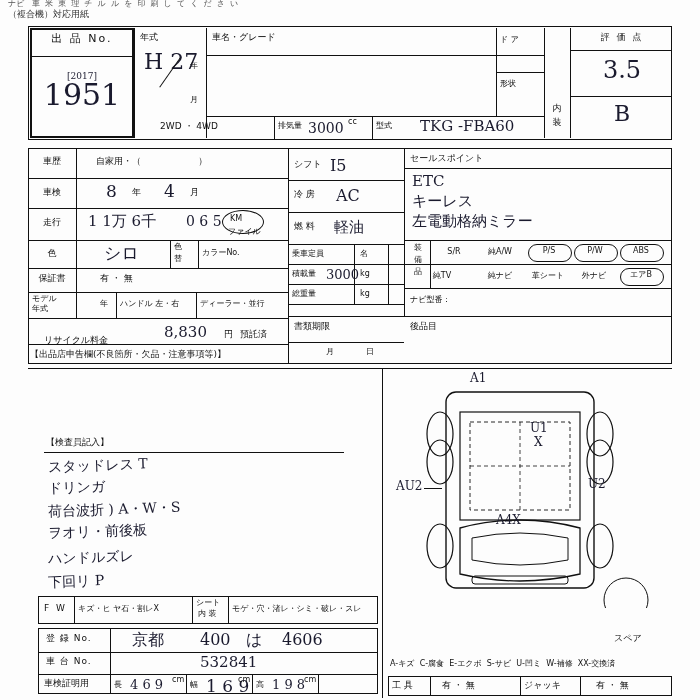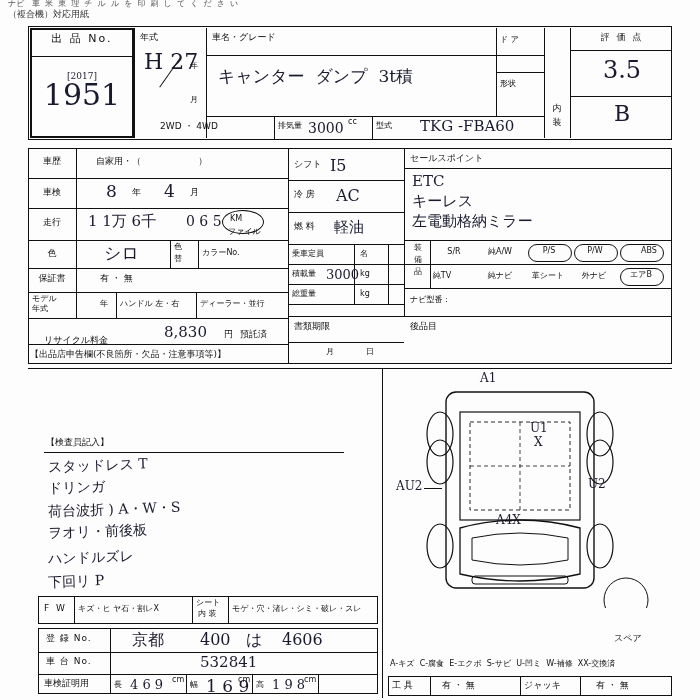--- a/index.html
+++ b/index.html
@@ -39,21 +39,20 @@
   <div class="tx small" style="left:140px;top:33px;">年式</div>
   <div class="tx hand" style="left:144px;top:50px;font-size:22px;">H 27</div>
   <div class="ln" style="left:152px;top:72px;width:36px;height:1px;transform:rotate(-55deg);"></div>
   <div class="tx xsmall" style="left:190px;top:62px;">年</div>
   <div class="tx xsmall" style="left:190px;top:96px;">月</div>
 
   <div class="ln" style="left:206px;top:28px;width:1px;height:110px;"></div>
   <div class="ln" style="left:206px;top:116px;width:338px;height:1px;"></div>
   <div class="ln" style="left:206px;top:55px;width:338px;height:1px;"></div>
   <div class="tx small" style="left:212px;top:33px;">車名・グレード</div>
-  <div class="tx hand" style="left:218px;top:68px;font-size:17px;">キャンター  ダンプ  3t積</div>
 
   <div class="ln" style="left:496px;top:28px;width:1px;height:88px;"></div>
   <div class="ln" style="left:496px;top:72px;width:48px;height:1px;"></div>
   <div class="tx xsmall" style="left:500px;top:36px;">ド ア</div>
   <div class="tx xsmall" style="left:500px;top:80px;">形状</div>
 
   <div class="ln" style="left:544px;top:28px;width:1px;height:110px;"></div>
   <div class="ln" style="left:570px;top:50px;width:102px;height:1px;"></div>
   <div class="ln" style="left:570px;top:96px;width:102px;height:1px;"></div>
   <div class="ln" style="left:570px;top:28px;width:1px;height:110px;"></div>
@@ -174,21 +173,21 @@
   <div class="tx xsmall" style="left:414px;top:256px;">備</div>
   <div class="tx xsmall" style="left:414px;top:268px;">品</div>
 
   <div class="tx xsmall ctr" style="left:432px;top:248px;width:44px;">S/R</div>
   <div class="tx xsmall ctr" style="left:476px;top:248px;width:48px;">純A/W</div>
   <div class="ell" style="left:528px;top:244px;width:42px;height:16px;border-radius:10px;"></div>
   <div class="tx xsmall ctr" style="left:528px;top:247px;width:42px;">P/S</div>
   <div class="ell" style="left:574px;top:244px;width:42px;height:16px;border-radius:10px;"></div>
   <div class="tx xsmall ctr" style="left:574px;top:247px;width:42px;">P/W</div>
   <div class="ell" style="left:620px;top:244px;width:42px;height:16px;border-radius:10px;"></div>
-  <div class="tx xsmall ctr" style="left:620px;top:247px;width:42px;margin-left:8px;">ABS</div>
+  <div class="tx xsmall ctr" style="left:620px;top:247px;width:42px;">ABS</div>
 
   <div class="tx xsmall ctr" style="left:420px;top:272px;width:44px;">純TV</div>
   <div class="tx xsmall ctr" style="left:476px;top:272px;width:48px;text-align:center;">純ナビ</div>
   <div class="tx xsmall ctr" style="left:524px;top:272px;width:48px;">革シート</div>
   <div class="tx xsmall ctr" style="left:572px;top:272px;width:44px;">外ナビ</div>
   <div class="ell" style="left:620px;top:268px;width:42px;height:16px;border-radius:10px;"></div>
   <div class="tx xsmall ctr" style="left:620px;top:271px;width:42px;">エアB</div>
 
   <div class="tx xsmall" style="left:410px;top:296px;">ナビ型番：</div>
   <div class="tx small" style="left:410px;top:322px;">後品目</div>
@@ -257,21 +256,21 @@
     <ellipse cx="52" cy="56" rx="13" ry="22" fill="none" stroke="#111" stroke-width="1.2"></ellipse>
     <ellipse cx="212" cy="56" rx="13" ry="22" fill="none" stroke="#111" stroke-width="1.2"></ellipse>
     <ellipse cx="52" cy="84" rx="13" ry="22" fill="none" stroke="#111" stroke-width="1.2"></ellipse>
     <ellipse cx="212" cy="84" rx="13" ry="22" fill="none" stroke="#111" stroke-width="1.2"></ellipse>
     <ellipse cx="52" cy="168" rx="13" ry="22" fill="none" stroke="#111" stroke-width="1.2"></ellipse>
     <ellipse cx="212" cy="168" rx="13" ry="22" fill="none" stroke="#111" stroke-width="1.2"></ellipse>
 
     <circle cx="238" cy="222" r="22" fill="none" stroke="#111" stroke-width="1"></circle>
   </svg>
 
-  <div class="tx hand small" style="left:480px;top:372px;font-size:12px;">A1</div>
+  <div class="tx hand small" style="left:470px;top:372px;font-size:12px;">A1</div>
   <div class="tx hand small" style="left:530px;top:422px;font-size:12px;">U1</div>
   <div class="tx hand small" style="left:534px;top:436px;font-size:12px;">X</div>
   <div class="tx hand small" style="left:396px;top:480px;font-size:12px;">AU2</div>
   <div class="ln" style="left:424px;top:488px;width:18px;height:1px;"></div>
   <div class="tx hand small" style="left:588px;top:478px;font-size:12px;">U2</div>
   <div class="tx hand small" style="left:496px;top:514px;font-size:12px;">A4X</div>
   <div class="tx small" style="left:614px;top:634px;">スペア</div>
 
   <div class="tx xsmall" style="left:390px;top:660px;">A-キズ  C-腐食  E-エクボ  S-サビ  U-凹ミ  W-補修  XX-交換済</div>
   <div class="bx" style="left:388px;top:676px;width:284px;height:20px;"></div>

